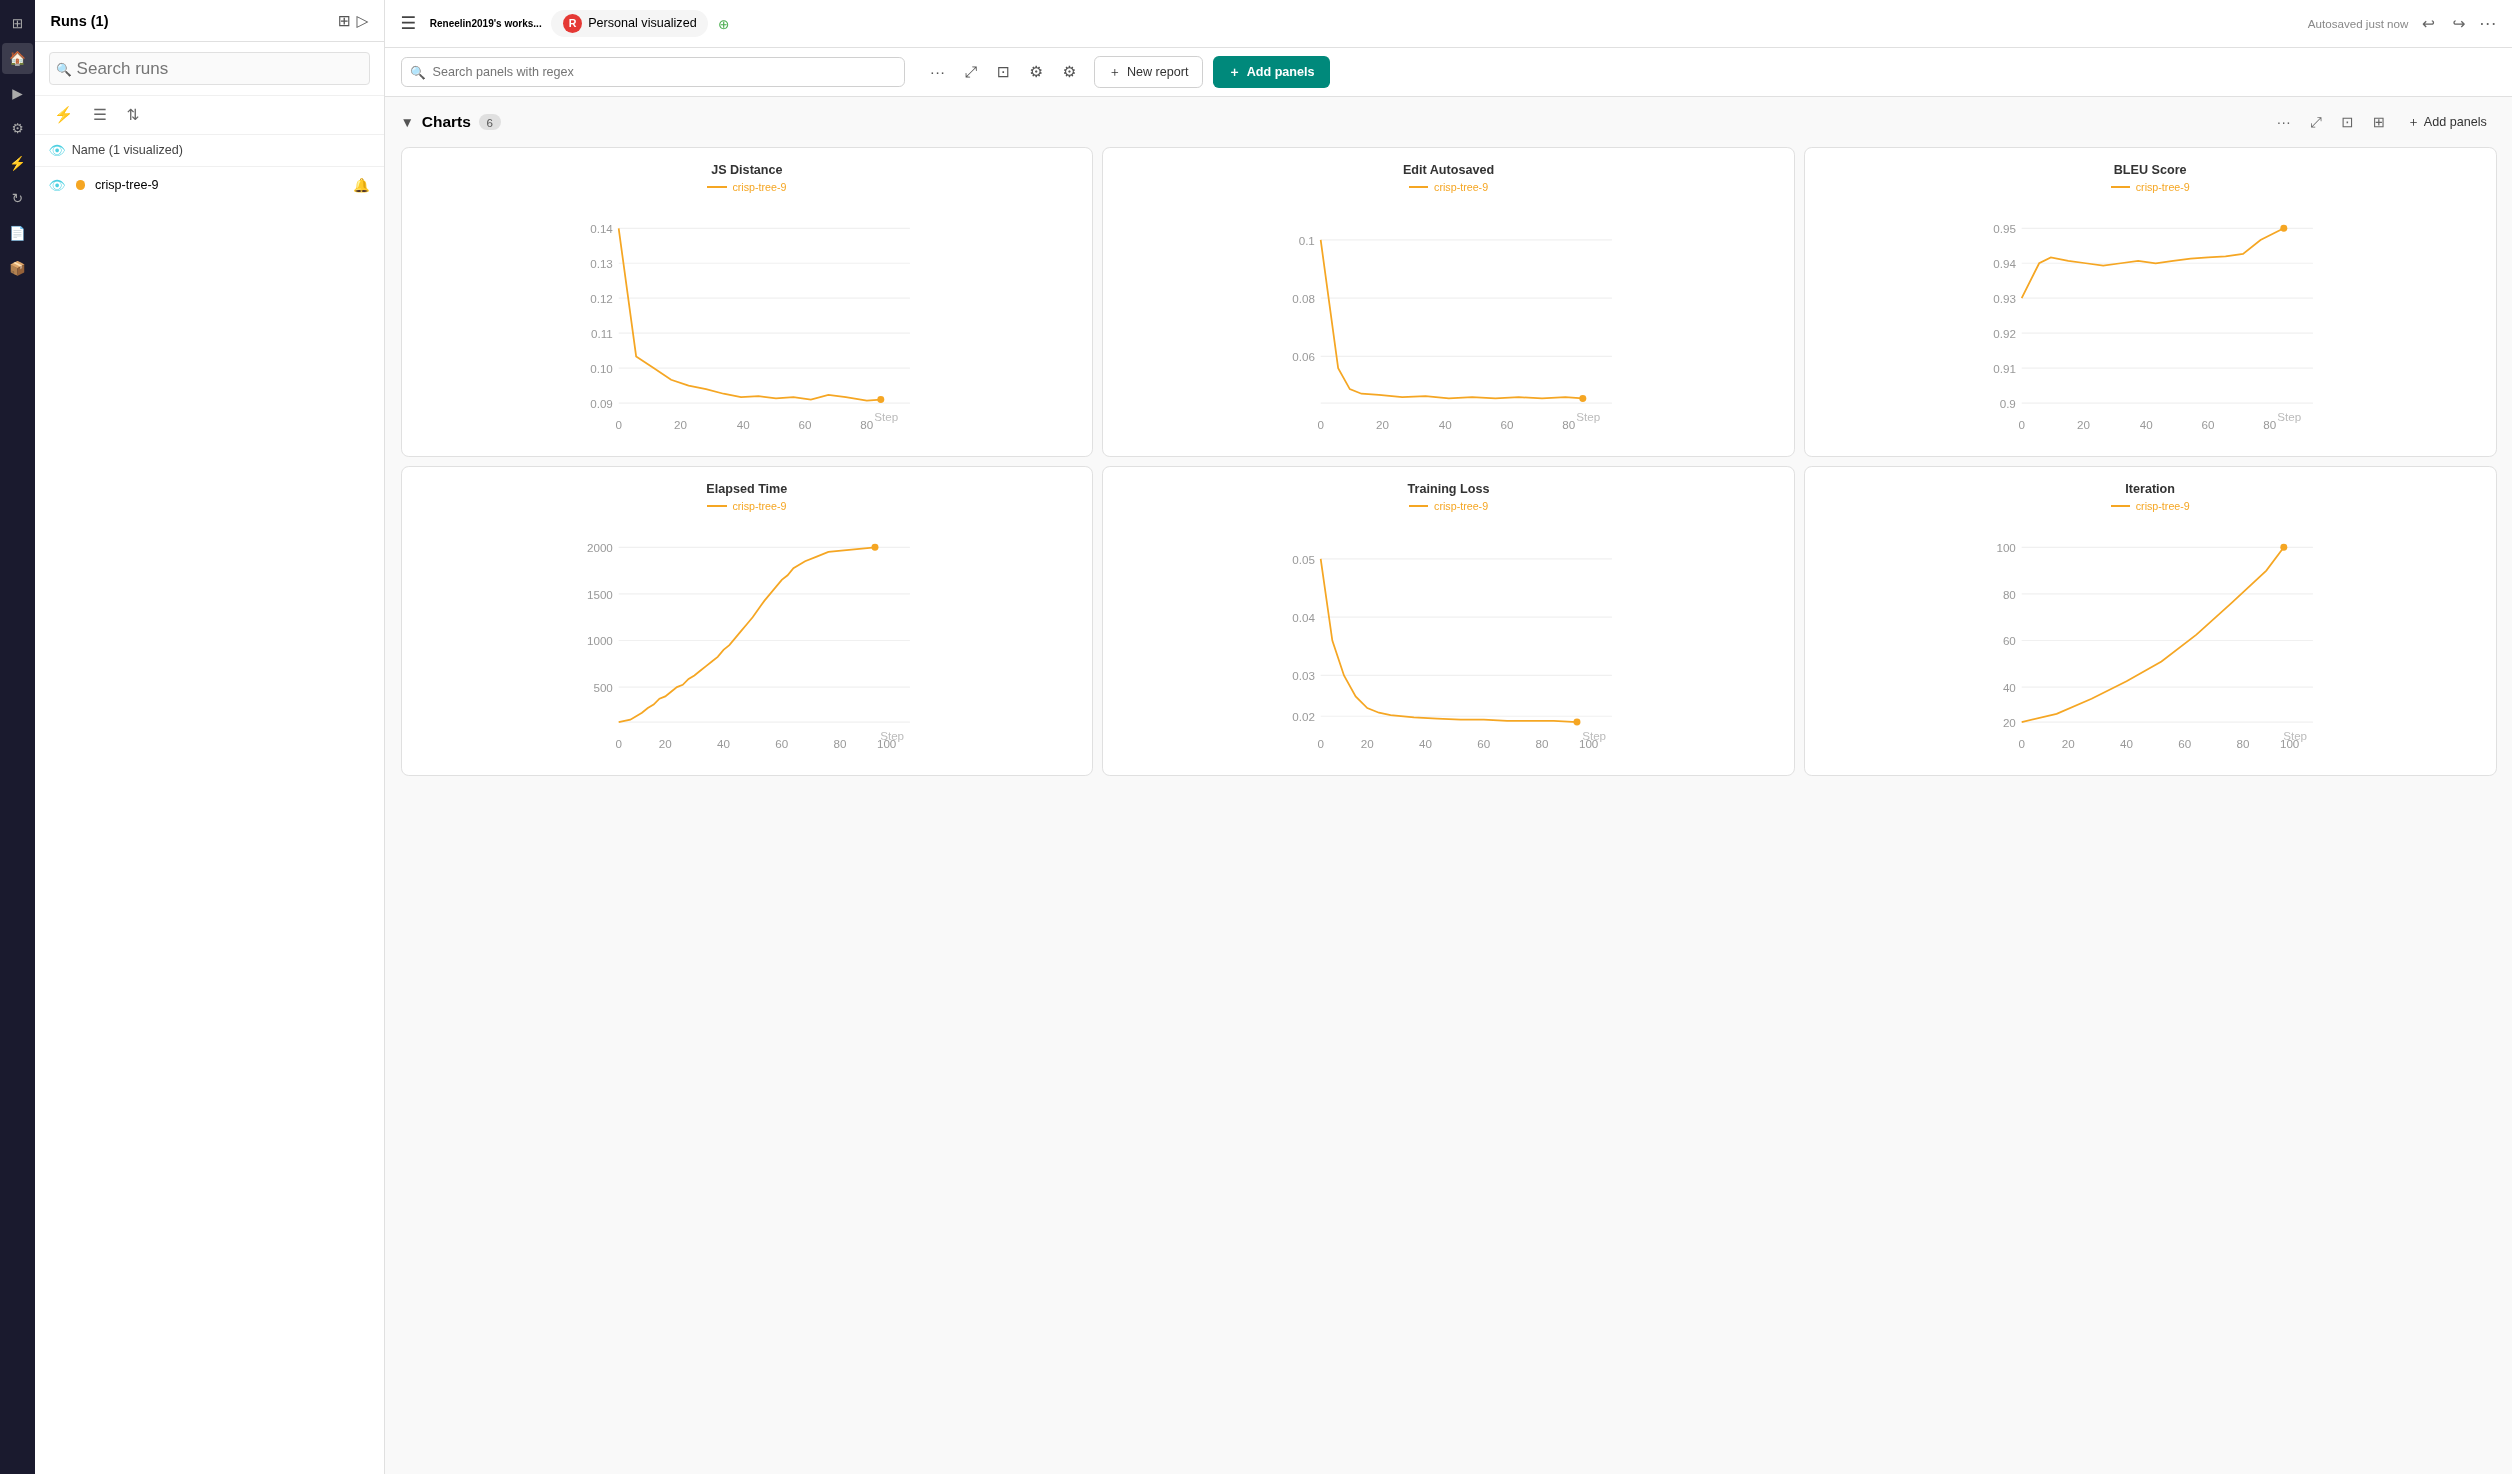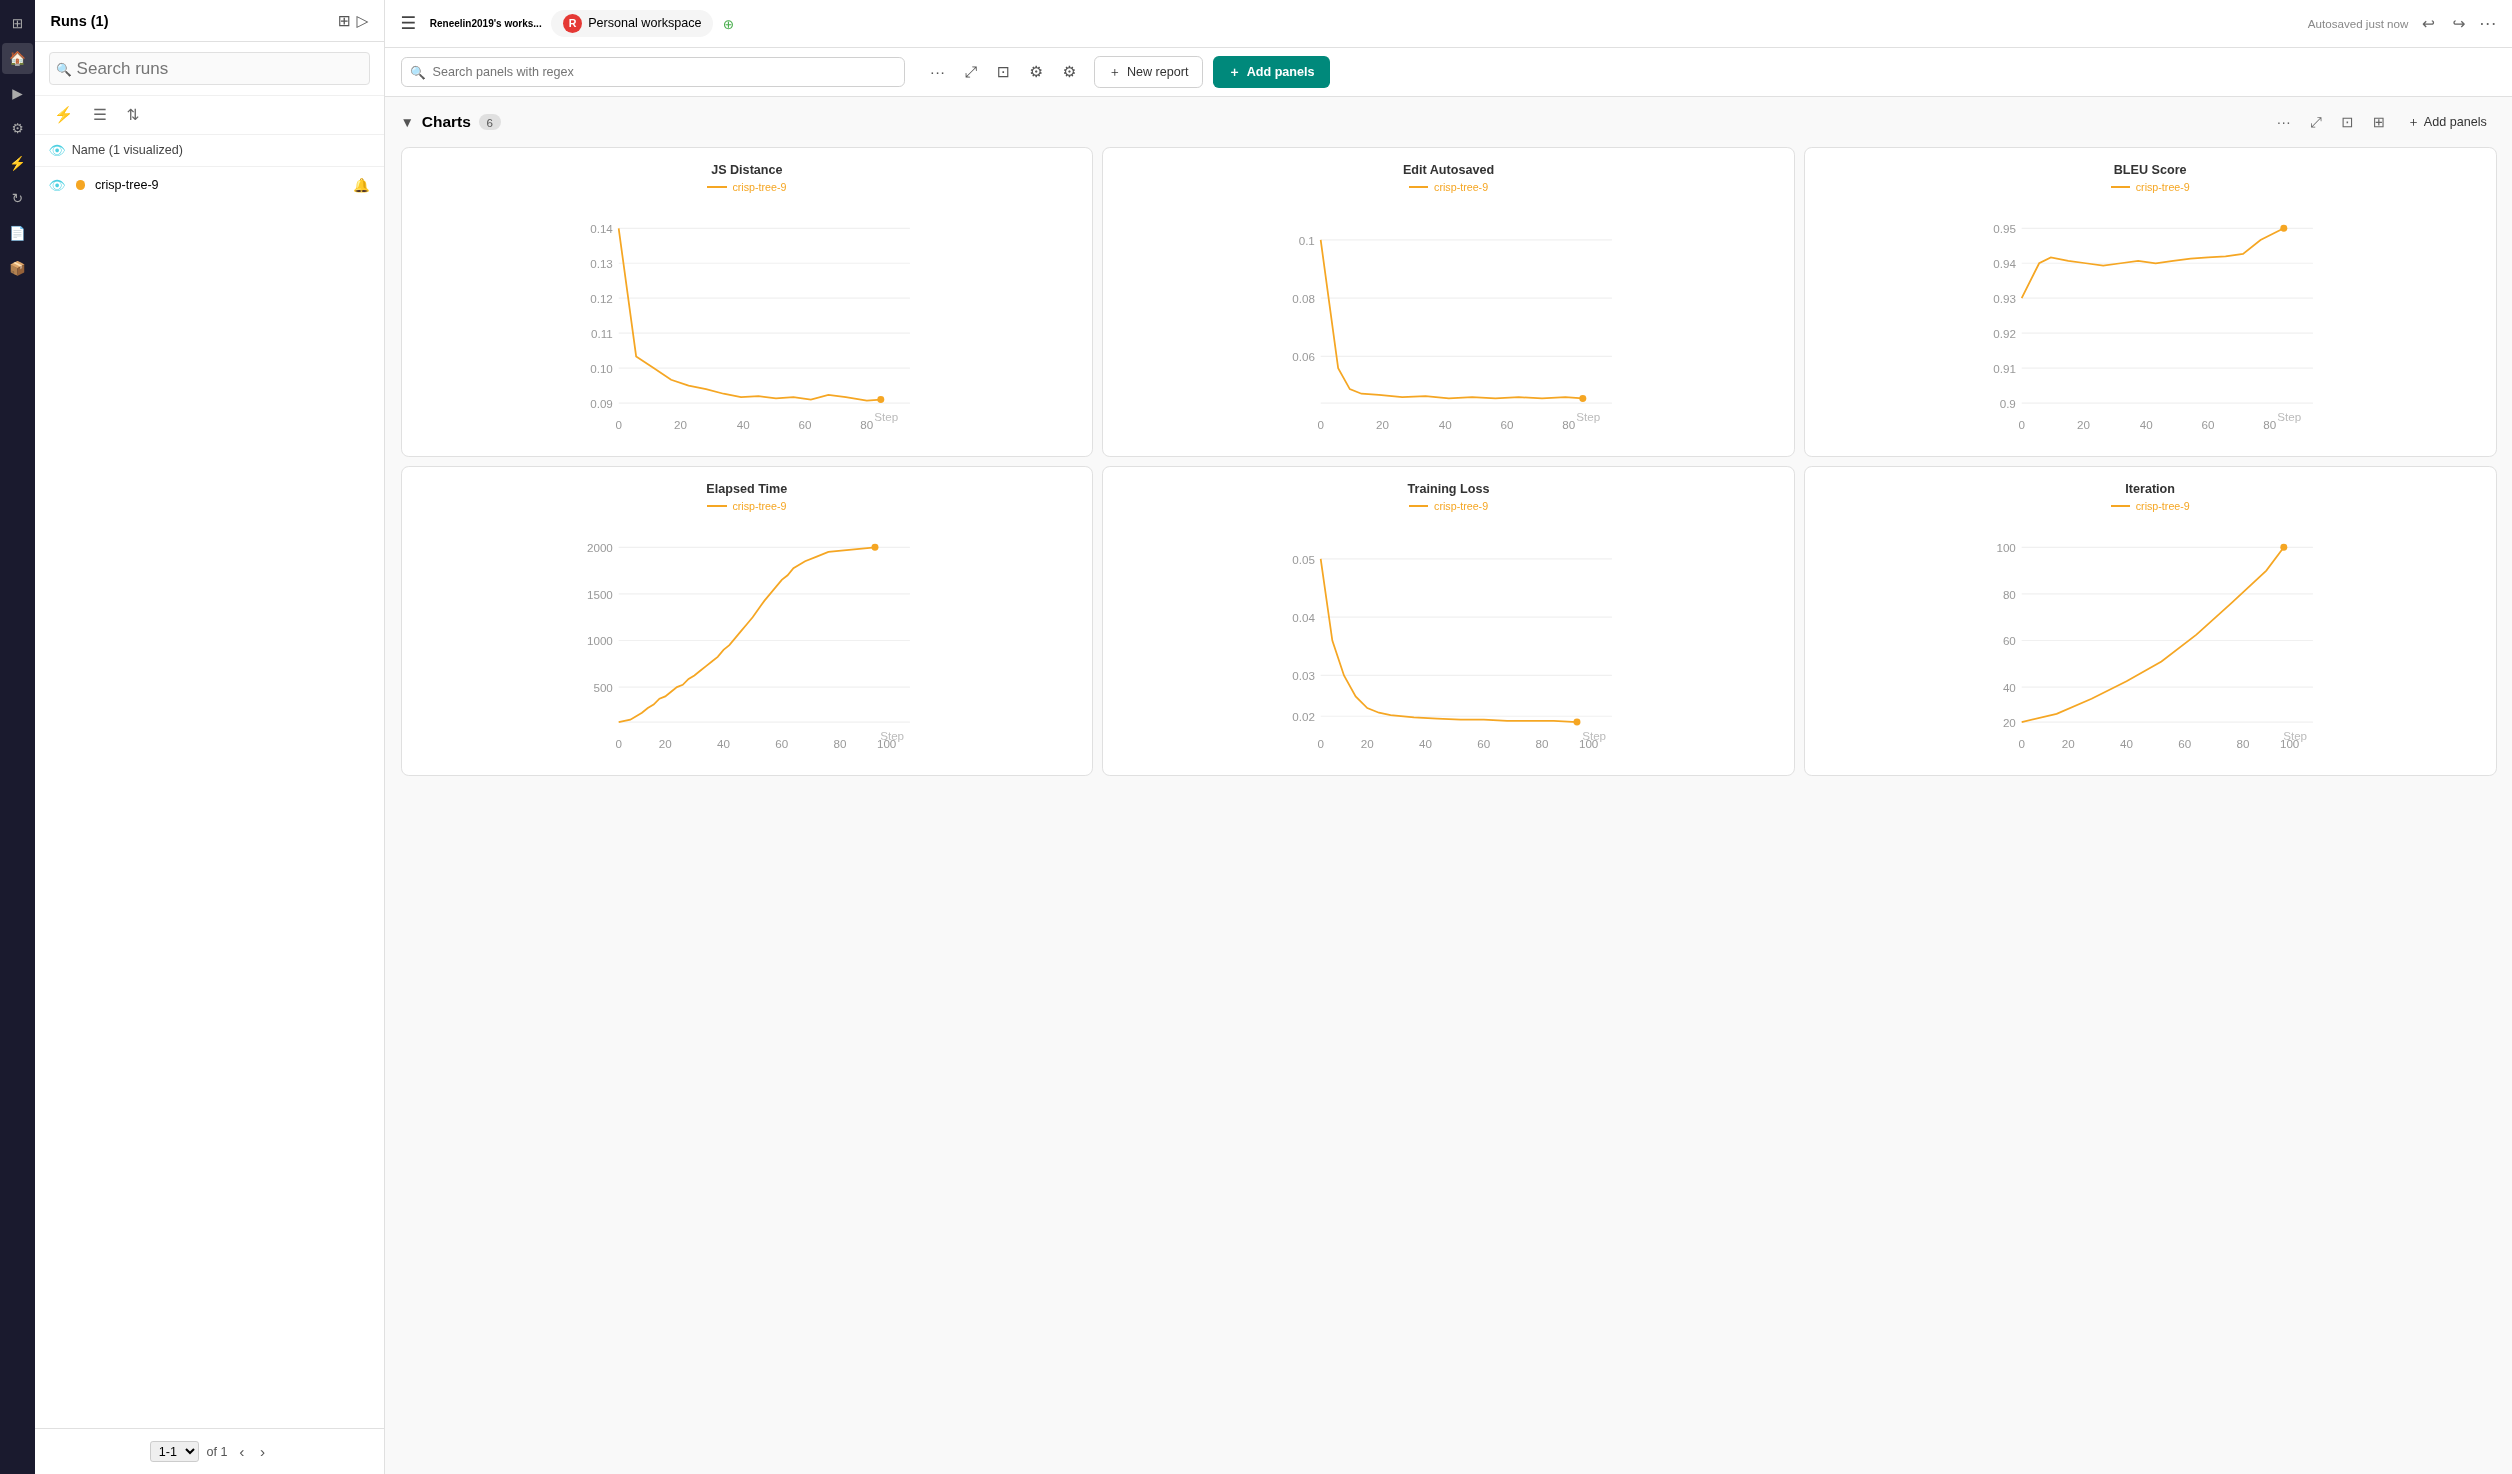--- a/index.html
+++ b/index.html
@@ -286,38 +286,30 @@
     <span>Name (1 visualized)</span>
   </div>
 
   <div class="run-item">
     <span class="eye-icon">👁</span>
     <span class="run-dot"></span>
     <span class="run-name">crisp-tree-9</span>
     <span class="bell-icon">🔔</span>
   </div>
 
-  <div class="sidebar-footer">
-    <select class="pagination-select">
-      <option>1-1</option>
-    </select>
-    <span>of 1</span>
-    <button class="pagination-btn">‹</button>
-    <button class="pagination-btn">›</button>
-  </div>
 </div>
 
 <div class="main">
 
   <div class="topbar">
     <span class="hamburger">☰</span>
     <span class="workspace-title">Reneelin2019's works...</span>
     <div class="workspace-badge">
       <div class="ws-avatar">R</div>
-      <span>Personal workspace</span>
+      <span>Personal visualized</span>
     </div>
     <span class="green-icon">⊕</span>
     <span class="autosaved">Autosaved just now</span>
     <div class="topbar-actions">
       <button class="topbar-icon-btn">↩</button>
       <button class="topbar-icon-btn">↪</button>
       <span class="more-btn">···</span>
     </div>
   </div>
 

